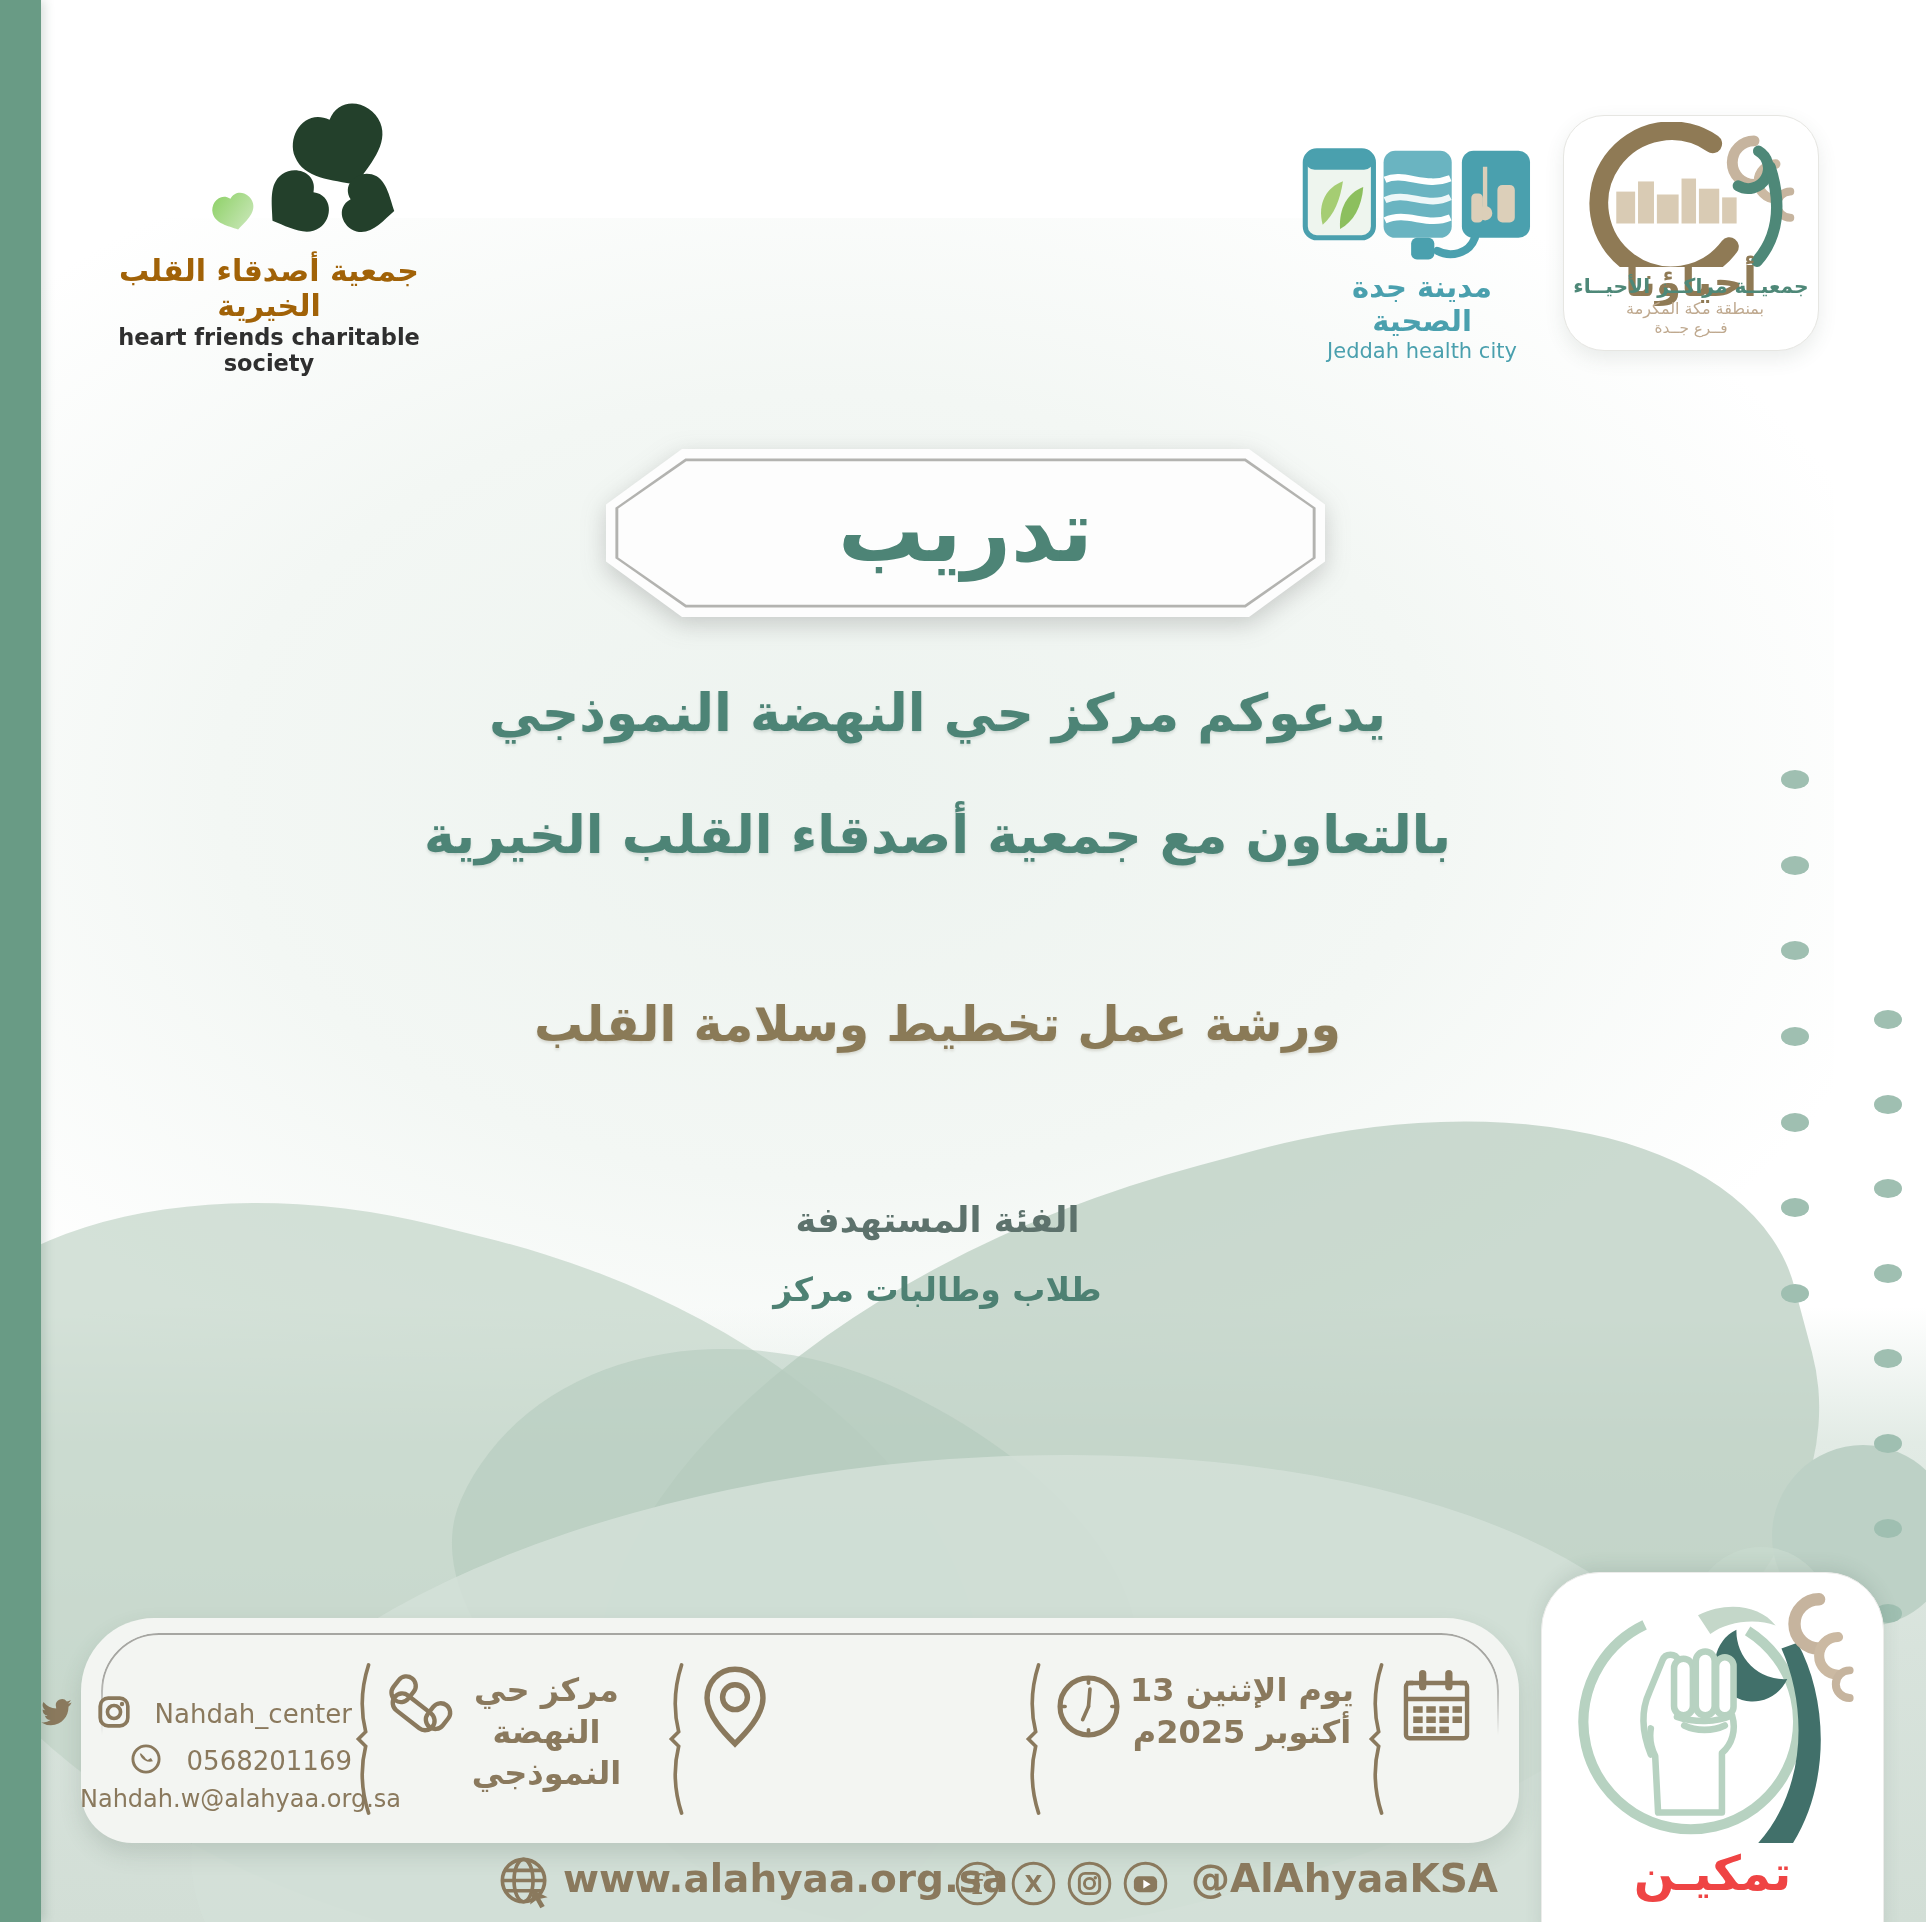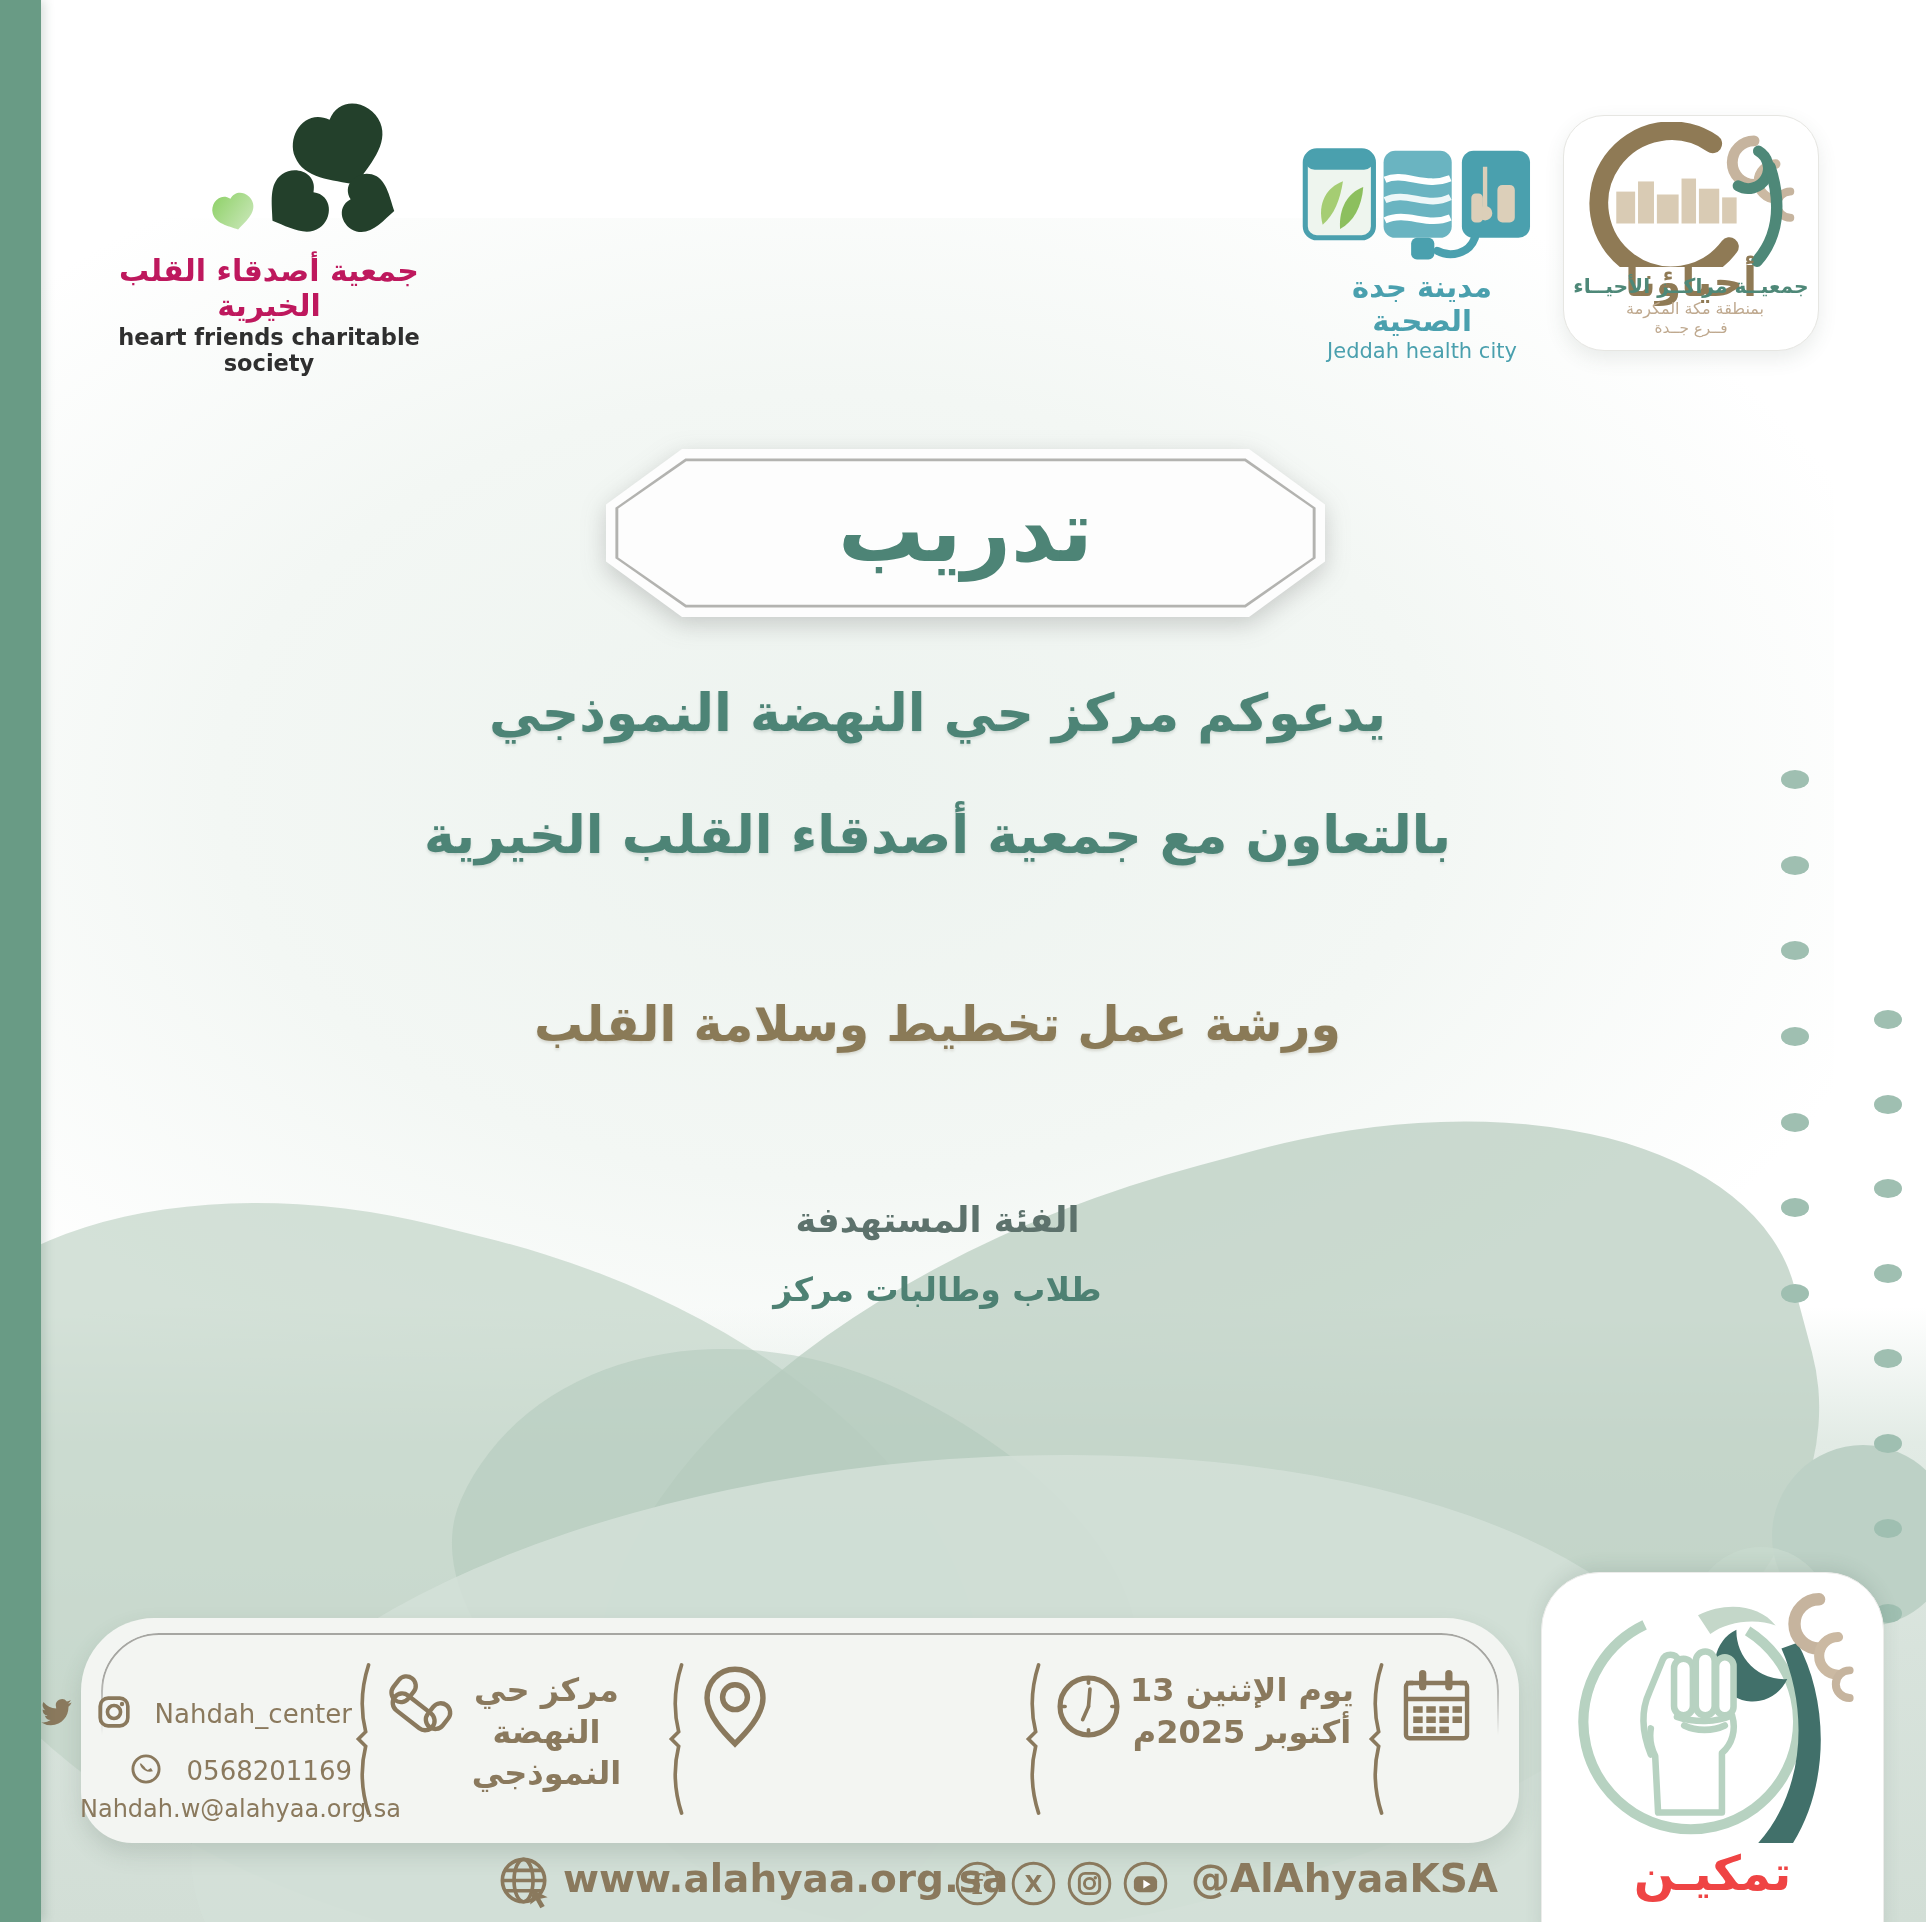--- a/index.html
+++ b/index.html
@@ -23,21 +23,21 @@
     border-radius:50%;transform:rotate(-5deg);}
   .big-circle{position:absolute;z-index:2;border-radius:50%;}
   .bc1{left:1772px;top:1445px;width:182px;height:182px;background:#bdd1c6;}
   .bc2{left:1692px;top:1547px;width:138px;height:138px;background:#c8d9ce;opacity:.85;}
   .dot{position:absolute;width:28px;height:19px;border-radius:50%;background:#9fbfb1;z-index:2;}
   .leftbar{position:absolute;left:0;top:0;width:41px;height:1922px;background:#699b85;z-index:12;
     box-shadow:4.4px 0 10.2px rgba(40,70,58,.18);}
   
   .hf-logo{position:absolute;left:80px;top:87px;width:378px;z-index:6;text-align:center;}
   .hf-icon{margin-left:65px;}
-  .hf-ar{font-size:30px;font-weight:bold;color:#be185d;direction:rtl;margin-top:-4.4px;}
+  .hf-ar{font-size:30px;font-weight:bold;color:#a16207;direction:rtl;margin-top:-4.4px;}
   .hf-en{font-size:22.5px;font-weight:bold;color:#2f2f2f;margin-top:1.5px;}
   .jhc{position:absolute;left:1302px;top:145px;width:240px;z-index:6;text-align:center;}
   .jhc-ar{font-size:29px;font-weight:bold;color:#4aa0ae;direction:rtl;margin-top:5.8px;}
   .jhc-en{font-size:21px;color:#4aa0ae;margin-top:1.5px;}
   .ahya-card{position:absolute;left:1563px;top:115px;width:254px;height:234px;z-index:6;
     background:#fff;border:1.5px solid #e6e6e2;border-radius:41px;box-shadow:0 7.3px 19px rgba(60,80,70,.10);}
   .ahya-word{position:absolute;left:0;top:142px;width:100%;text-align:center;font-size:41px;
     font-weight:bold;color:#8f7a55;direction:rtl;}
   .ahya-org{position:absolute;left:0;top:158px;width:100%;text-align:center;font-size:20.3px;
     font-weight:bold;color:#4e8878;direction:rtl;}
@@ -304,21 +304,21 @@
       </span>
       <span>
         <svg width="32" height="32" viewBox="0 0 44 44">
             <rect x="3" y="3" width="38" height="38" rx="11" stroke="#8a795d" stroke-width="5" fill="none"></rect>
             <circle cx="22" cy="22" r="9" stroke="#8a795d" stroke-width="5" fill="none"></circle>
             <circle cx="33" cy="11" r="3" fill="#8a795d"></circle>
           </svg>
       </span>
       <span class="c-txt">Nahdah_center</span>
     </div>
-    <div class="c-row" style="margin-top:22px">
+    <div class="c-row" style="margin-top:12px">
       <span>
         <svg width="32" height="32" viewBox="0 0 44 44">
             <circle cx="22" cy="22" r="18" stroke="#8a795d" stroke-width="4" fill="none"></circle>
             <path d="M15 14 l5 5 a12 12 0 0 0 5 5 l5 -3 l3 5 a16 16 0 0 1 -20 -12 z" fill="#8a795d" transform="scale(0.9) translate(2,2)"></path>
           </svg>
       </span>
       <span class="c-txt">0568201169</span>
     </div>
     <div class="c-email">Nahdah.w@alahyaa.org.sa</div>
   </div>

